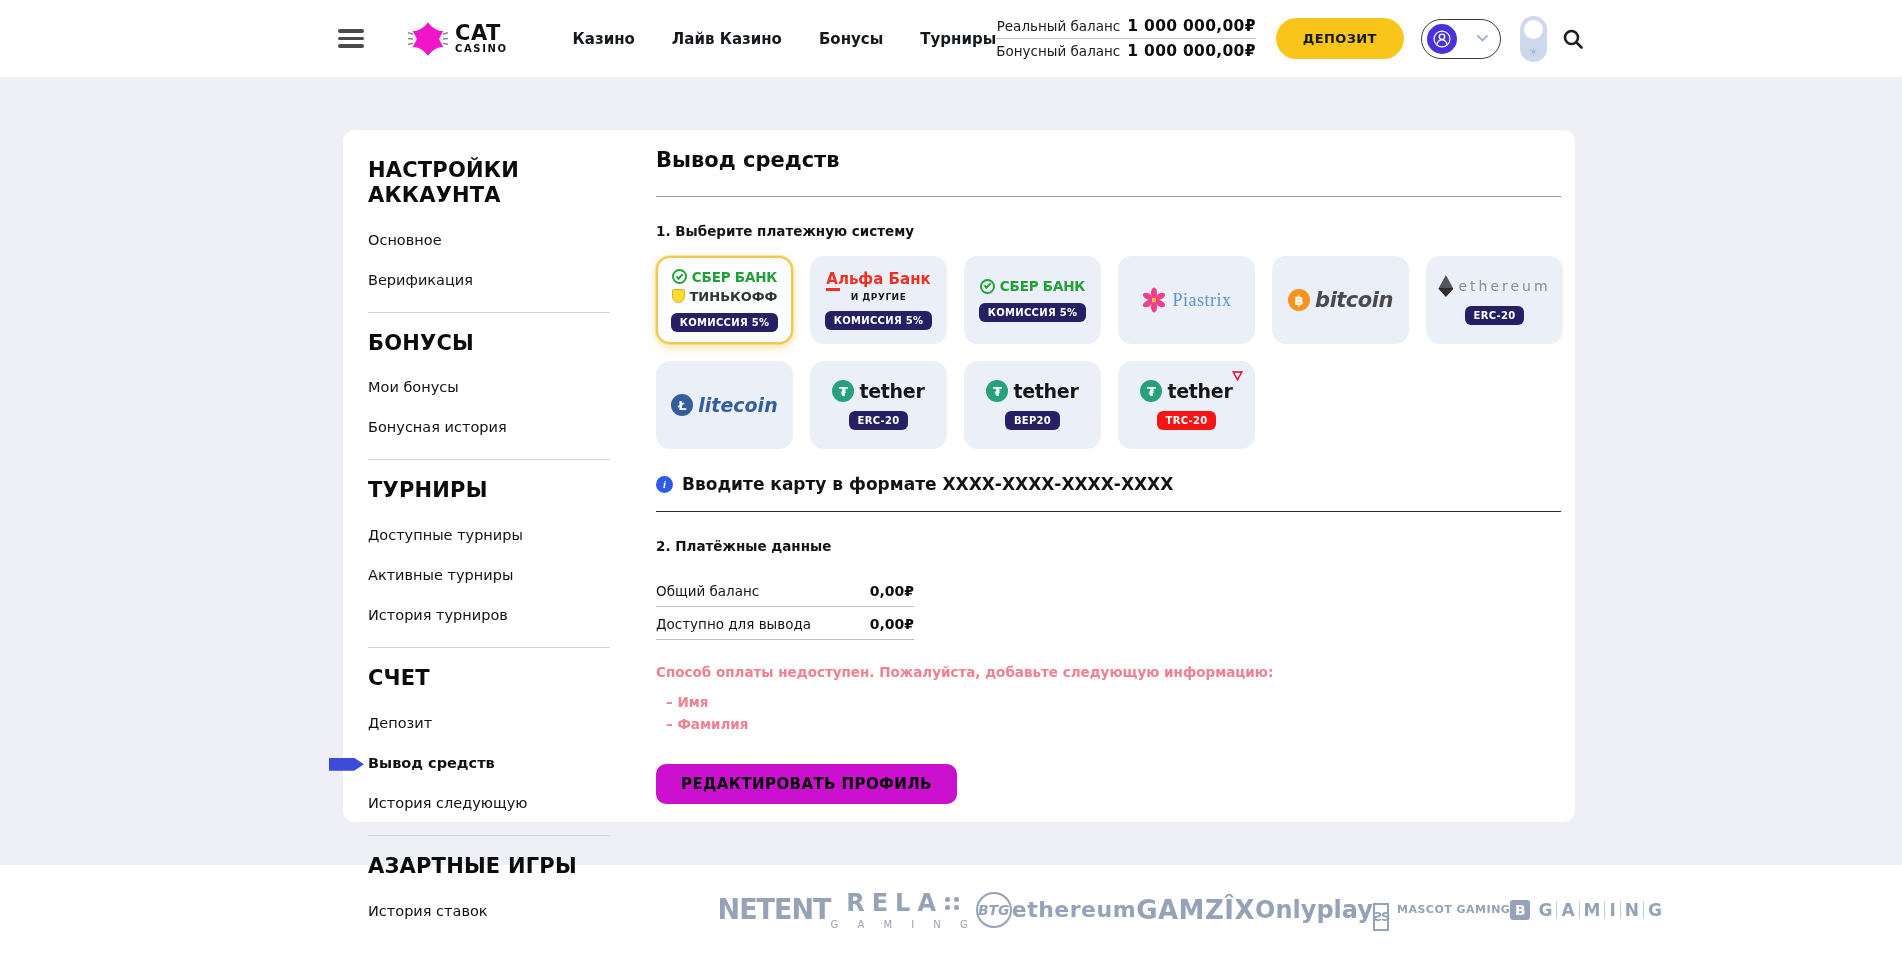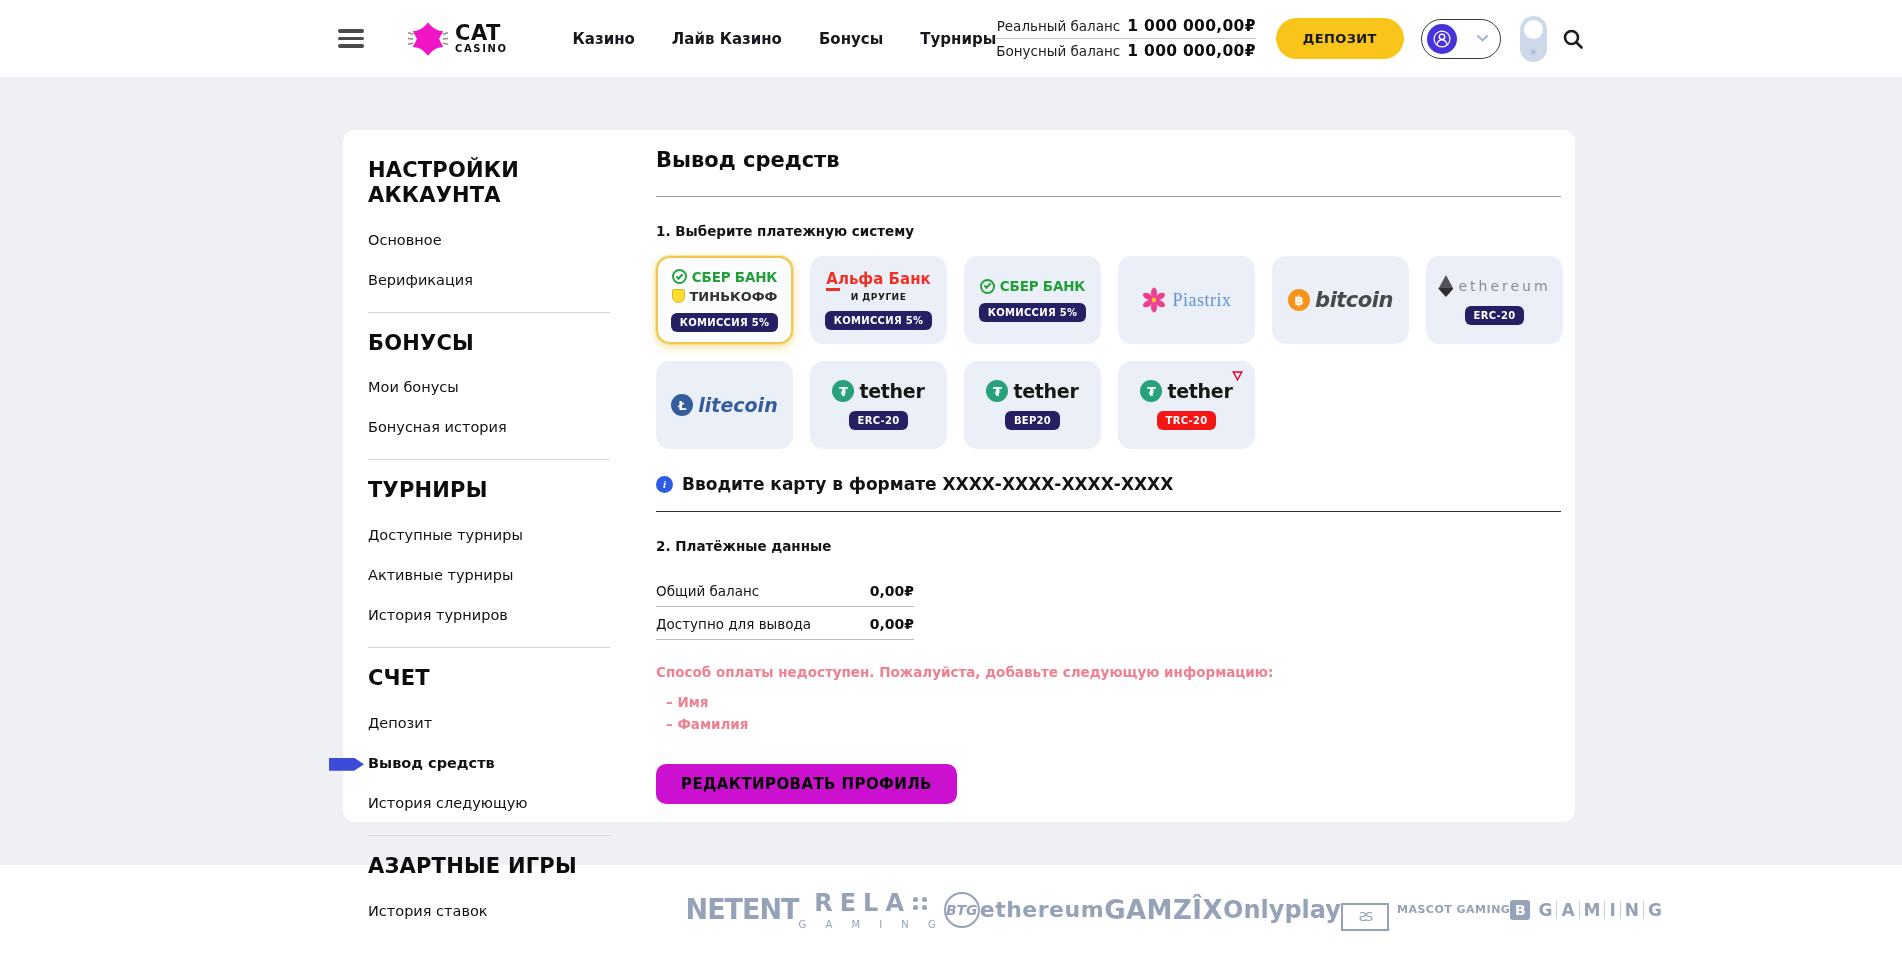--- a/index.html
+++ b/index.html
@@ -101,21 +101,21 @@
   .prov-netent { font-size:27px; font-weight:800; letter-spacing:-1px; transform:scaleY(1.05); }
   .prov-relax .r1 { font-size:24px; font-weight:600; letter-spacing:7px; display:flex; align-items:center; }
   .relax-dots { display:inline-grid; grid-template-columns:6px 6px; gap:3px; margin-left:2px; }
   .relax-dots i { width:5px; height:5px; border-radius:50%; background:#95a2b8; }
   .prov-relax .r2 { font-size:10px; letter-spacing:8px; margin-top:2px; }
   .prov-btg .circle { width:36px; height:36px; border-radius:50%; border:2px solid #95a2b8; display:flex; align-items:center; justify-content:center; font-size:14px; font-weight:800; font-style:italic; }
   .prov-greentube { font-size:22px; font-weight:700; letter-spacing:.5px; }
   .prov-gamzix { font-size:26px; font-weight:900; letter-spacing:.5px; }
   .prov-onlyplay { font-size:24px; font-weight:800; }
   .prov-mascot { flex-direction:row; gap:8px; }
-  .prov-mascot .sq { width:48px; height:28px; border:2px solid #95a2b8; display:flex; align-items:center; justify-content:center; font-size:13px; font-weight:400; letter-spacing:-2px;margin-top:14px; }
+  .prov-mascot .sq { width:16px; height:28px; border:2px solid #95a2b8; display:flex; align-items:center; justify-content:center; font-size:13px; font-weight:700; letter-spacing:-2px;margin-top:14px; }
   .prov-mascot .txt { font-size:11px; font-weight:600; letter-spacing:.5px; }
   .prov-bgaming { flex-direction:row; gap:0; align-items:center; }
   .prov-bgaming .bbox { width:20px; height:20px; background:#95a2b8; color:#fff; font-weight:800; font-size:14px; display:flex; align-items:center; justify-content:center; border-radius:3px; margin-right:4px; }
   .prov-bgaming .lt { font-size:17px; font-weight:600; padding:0 4px; border-right:1px solid #c3ccd9; line-height:18px; }
   .prov-bgaming .lt:last-child { border-right:none; }
 </style>
 </head>
 <body>
 
 <header>

